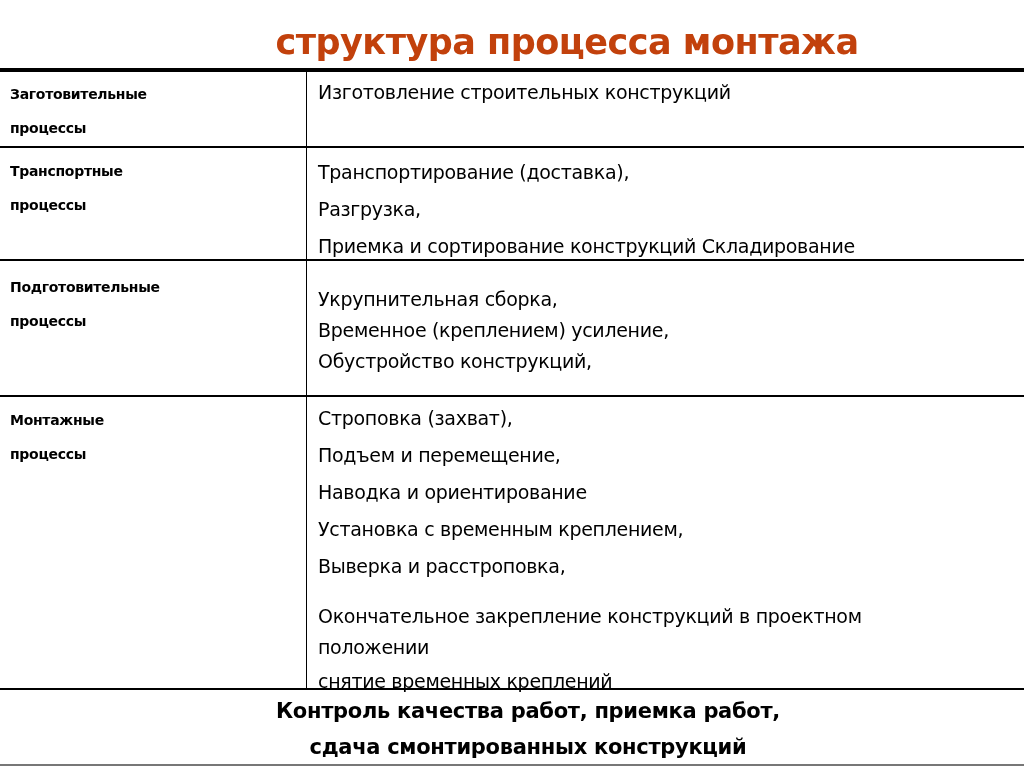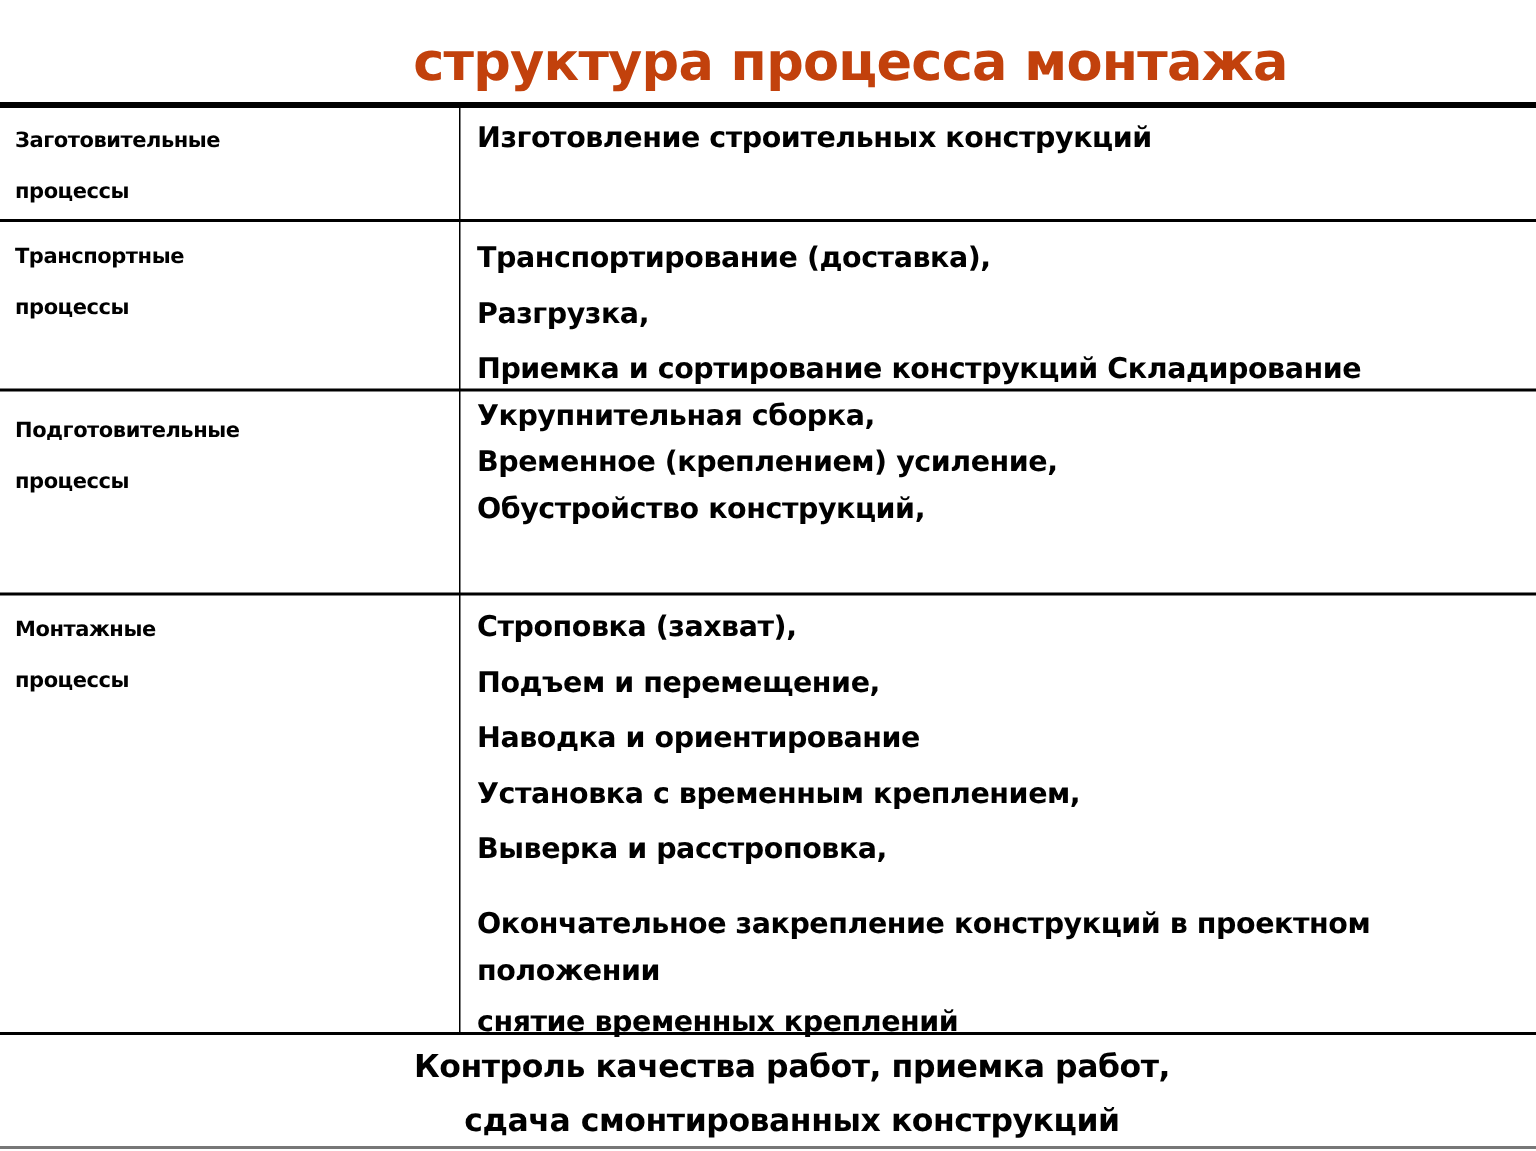--- a/index.html
+++ b/index.html
@@ -6,21 +6,21 @@
   body { width:1024px; height:767px; position:relative; overflow:hidden;
          font-family:"DejaVu Sans", "Liberation Sans", sans-serif; color:#000; }
   .title { position:absolute; left:0; width:1024px; top:22px; text-align:center;
            font-family:"DejaVu Sans", sans-serif; font-weight:bold; font-size:35px;
            color:#c2410c; letter-spacing:-0.5px; padding-left:110px; box-sizing:border-box; }
   .hline { position:absolute; left:0; width:1024px; background:#000; }
   .vline { position:absolute; left:306px; width:1px; background:#000; }
   .cat { position:absolute; left:10px; font-weight:bold; font-size:14px; line-height:34px;
          letter-spacing:-0.3px; }
   .items { position:absolute; left:318px; font-size:19px; letter-spacing:-0.3px; }
-  .items div { white-space:nowrap;font-weight:bold; }
+  .items div { white-space:nowrap; }
   .footer { position:absolute; left:0; width:1024px; text-align:center;
             font-weight:bold; font-size:21px; letter-spacing:-0.3px;padding-left:16px; }
 </style>
 </head>
 <body>
 
 <div class="title">структура процесса монтажа</div>
 
 <div class="hline" style="top:68px;height:4px;"></div>
 <div class="hline" style="top:146px;height:2px;"></div>
@@ -45,21 +45,21 @@
 <div class="items" style="top:154px;line-height:37px;">
   <div>Транспортирование (доставка),</div>
   <div>Разгрузка,</div>
   <div>Приемка и сортирование конструкций Складирование</div>
 </div>
 
 <div class="cat" style="top:270px;">
   <div>Подготовительные</div>
   <div>процессы</div>
 </div>
-<div class="items" style="top:262px;line-height:31px;">
+<div class="items" style="top:284px;line-height:31px;">
   <div>Укрупнительная сборка,</div>
   <div>Временное (креплением) усиление,</div>
   <div>Обустройство конструкций,</div>
 </div>
 
 <div class="cat" style="top:403px;">
   <div>Монтажные</div>
   <div>процессы</div>
 </div>
 <div class="items" style="top:400px;">

